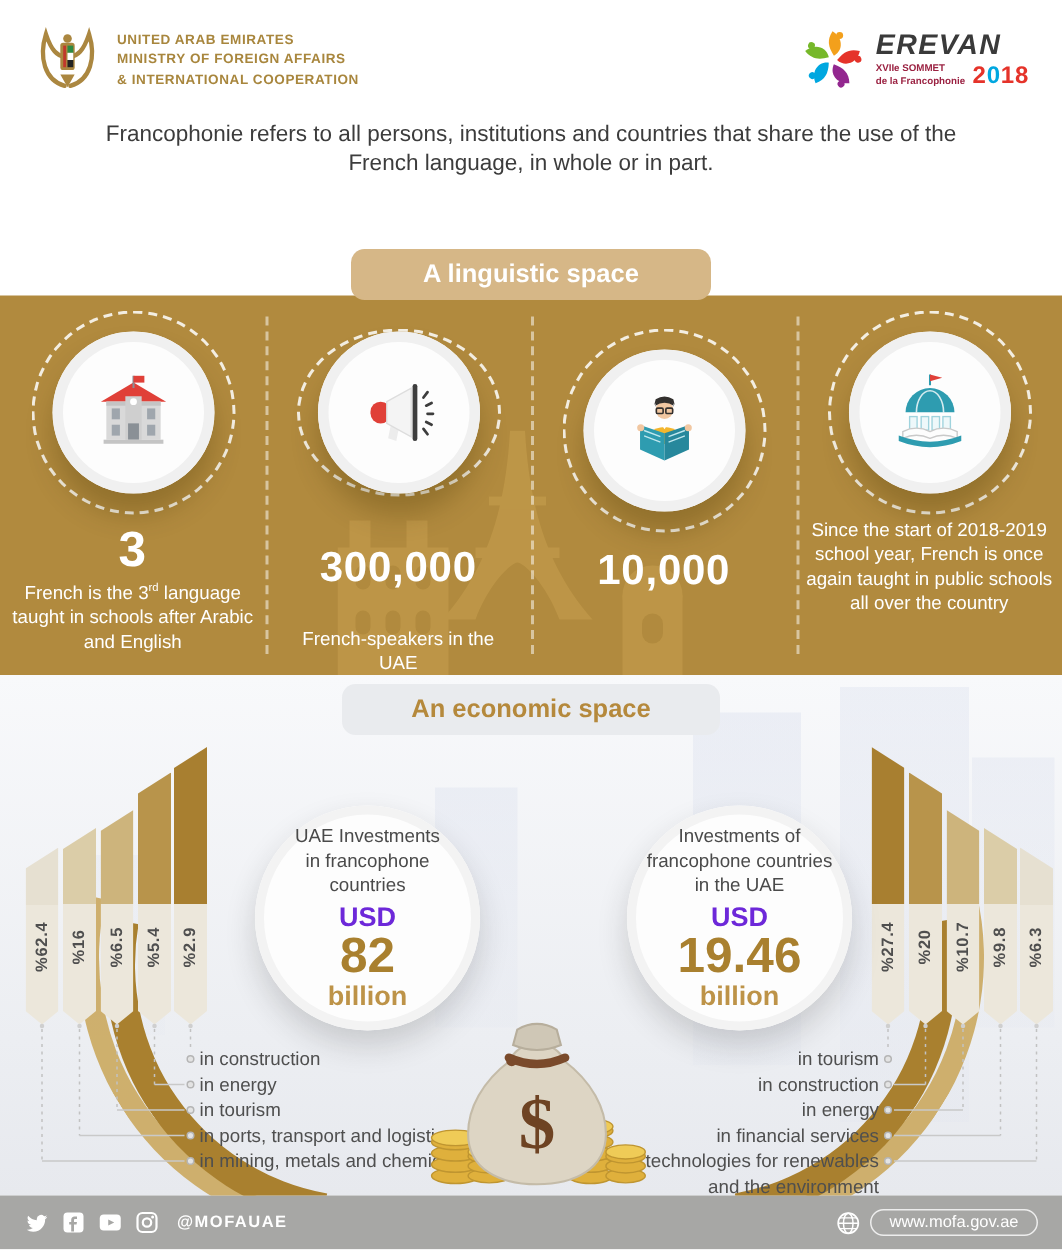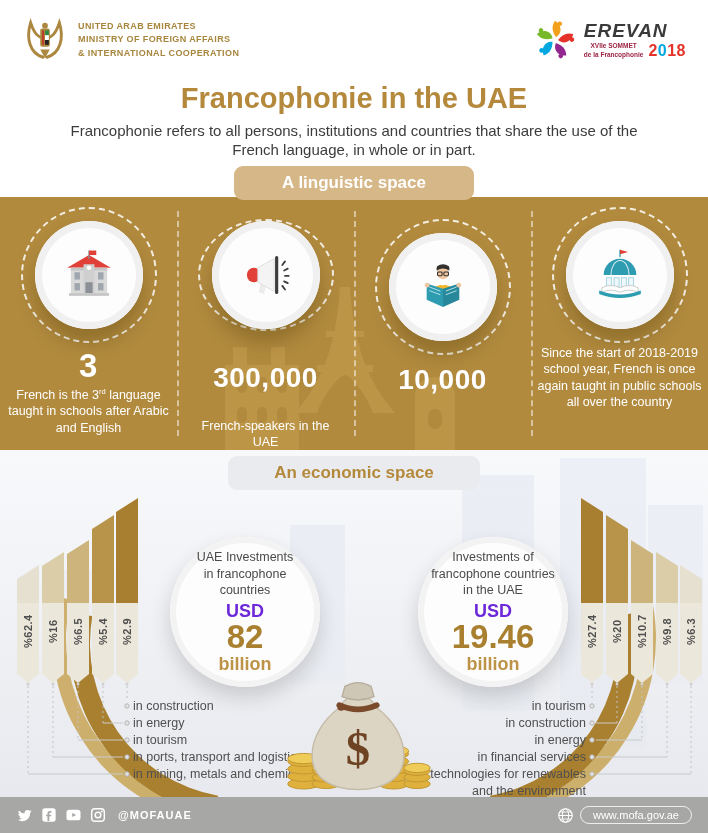--- a/index.html
+++ b/index.html
@@ -7,21 +7,21 @@
          font-family:"Liberation Sans",sans-serif;}
 
   
   .header{position:absolute;top:0;left:0;right:0;height:80px;display:flex;align-items:center;
           justify-content:space-between;padding:0 22px;box-sizing:border-box;background:#fff;}
   .emblem-group{display:flex;align-items:center;gap:10px;}
   .ministry-text{color:#a8863d;font-size:9px;font-weight:bold;letter-spacing:.4px;line-height:1.45;}
   .summit-logo{display:flex;align-items:center;gap:6px;}
   .summit-text{line-height:1;}
   .summit-name{font-size:19px;font-weight:800;font-style:italic;color:#3a3a3a;letter-spacing:1px;}
-  .summit-row{display:flex;align-items:flex-end;gap:5px;margin-top:2px;text-align:center;}
+  .summit-row{display:flex;align-items:flex-end;gap:5px;margin-top:2px;}
   .summit-sub{color:#9b2242;font-weight:bold;font-size:6.5px;line-height:1.3;}
   .summit-year{font-size:16px;font-weight:800;color:#e5332a;letter-spacing:.5px;}
   .summit-year .zero{color:#00a7e0;}
 
   
   .title-block{position:absolute;top:80px;left:0;right:0;text-align:center;}
   .page-title{margin:2px 0 6px;font-size:29px;font-weight:800;color:#b5893c;}
   .page-subtitle{margin:0 auto;max-width:580px;font-size:15px;color:#3c3c3c;line-height:1.28;}
 
   
@@ -134,21 +134,20 @@
             <div>XVIIe SOMMET</div>
             <div>de la Francophonie</div>
           </div>
           <div class="summit-year"><span>2</span><span class="zero">0</span><span>18</span></div>
         </div>
       </div>
     </div>
   </div>
 
   <div class="title-block">
-    <h1 class="page-title">Francophonie in the UAE</h1>
     <p class="page-subtitle">Francophonie refers to all persons, institutions and countries that share the use of the French language, in whole or in part.</p>
   </div>
 
   <div class="banner banner-linguistic">A linguistic space</div>
 
   <div class="gold-band">
 
     <svg class="paris-art" width="260" height="165" viewBox="0 0 260 165">
       <g fill="#cda452">
         <rect x="0" y="78" width="74" height="87"></rect>

